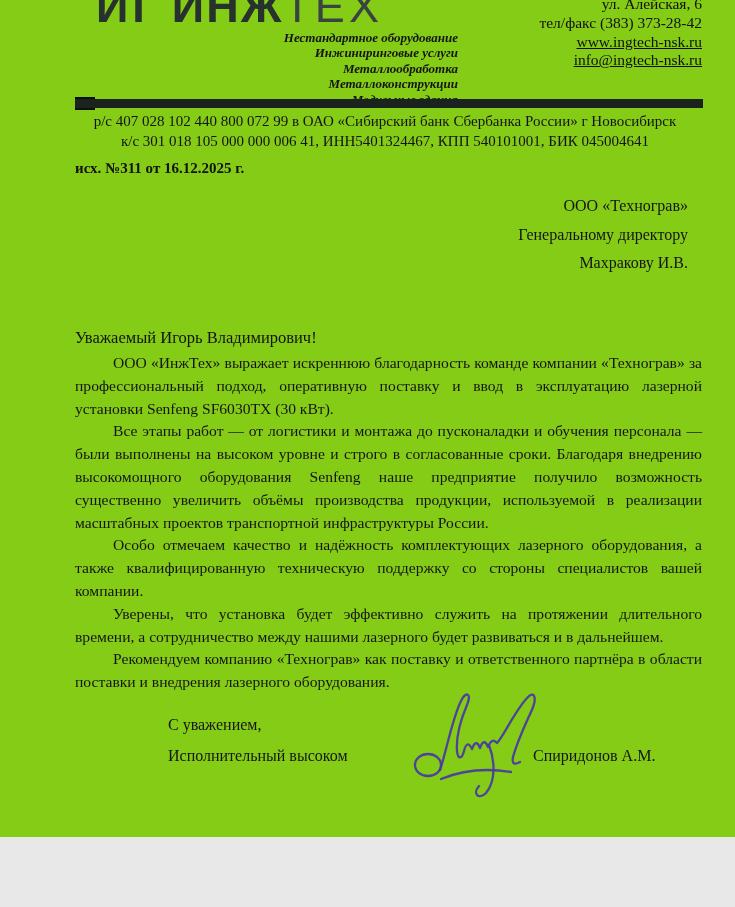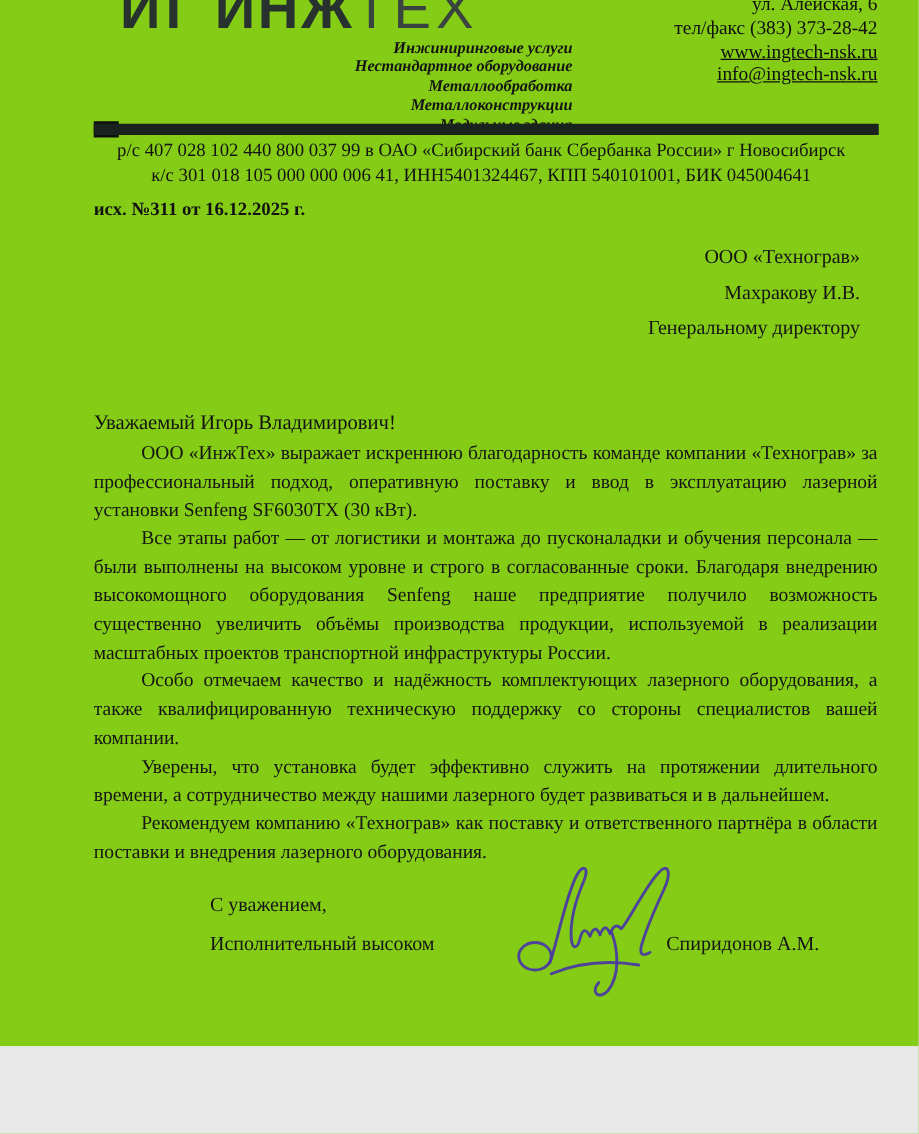--- a/index.html
+++ b/index.html
@@ -71,48 +71,48 @@
 </head>
 <body>
 
 <div class="page">
 
   <div class="logo-row">
     <span class="logo-mark">ИГ</span><span class="logo-bold">ИНЖ</span><span class="logo-light">ТЕХ</span>
   </div>
 
   <div class="services">
+    <div>Нестандартное оборудование</div>
     <div>Инжиниринговые услуги</div>
-    <div>Нестандартное оборудование</div>
     <div>Металлообработка</div>
     <div>Металлоконструкции</div>
     <div>Модульные здания</div>
   </div>
 
   <div class="contacts">
     <div>ул. Алейская, 6</div>
     <div>тел/факс (383) 373-28-42</div>
     <div class="link">www.ingtech-nsk.ru</div>
     <div class="link">info@ingtech-nsk.ru</div>
   </div>
 
   <div class="bar-cap"></div>
   <div class="bar"></div>
 
   <div class="bank">
-    <div>р/с 407 028 102 440 800 037 99 в ОАО «Сибирский банк Сбербанка России» г Новосибирск</div>
+    <div>р/с 407 028 102 440 800 072 99 в ОАО «Сибирский банк Сбербанка России» г Новосибирск</div>
     <div>к/с 301 018 105 000 000 006 41, ИНН5401324467, КПП 540101001, БИК 045004641</div>
   </div>
 
   <div class="refline">исх. №311 от 16.12.2025 г.</div>
 
   <div class="recipient">
     <div>ООО «Технограв»</div>
+    <div>Генеральному директору</div>
     <div>Махракову И.В.</div>
-    <div>Генеральному директору</div>
   </div>
 
   <div class="salutation">Уважаемый Игорь Владимирович!</div>
 
   <div class="body-text">
     <p>ООО «ИнжТех» выражает искреннюю благодарность команде компании «Технограв» за профессиональный подход, оперативную поставку и ввод в эксплуатацию лазерной установки Senfeng SF6030TX (30 кВт).</p>
     <p>Все этапы работ — от логистики и монтажа до пусконаладки и обучения персонала — были выполнены на высоком уровне и строго в согласованные сроки. Благодаря внедрению высокомощного оборудования Senfeng наше предприятие получило возможность существенно увеличить объёмы производства продукции, используемой в реализации масштабных проектов транспортной инфраструктуры России.</p>
     <p>Особо отмечаем качество и надёжность комплектующих лазерного оборудования, а также квалифицированную техническую поддержку со стороны специалистов вашей компании.</p>
     <p>Уверены, что установка будет эффективно служить на протяжении длительного времени, а сотрудничество между нашими лазерного будет развиваться и в дальнейшем.</p>
     <p>Рекомендуем компанию «Технограв» как поставку и ответственного партнёра в области поставки и внедрения лазерного оборудования.</p>

